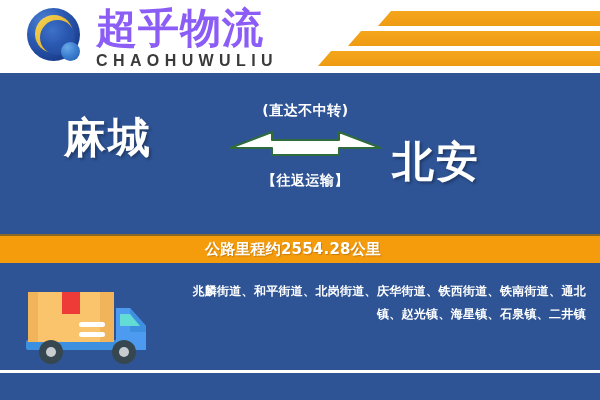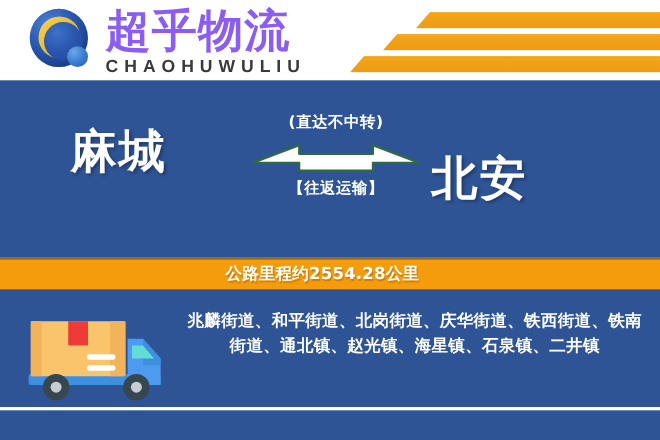--- a/index.html
+++ b/index.html
@@ -145,21 +145,21 @@
   }
   .mid-top, .mid-bot {
     font-family: "DejaVu Sans", "Liberation Sans", sans-serif;
     font-size: 14px;
     font-weight: bold;
     color: #ffffff;
     white-space: nowrap;
     letter-spacing: 0.5px;
   }
   .mid-top { margin-bottom: 4px; }
-  .mid-bot { margin-top: 4px; }
+  .mid-bot { margin-top: 14px; }
   .arrow-box {
     position: relative;
     width: 155px;
     height: 34px;
   }
   .arrow-box svg { display: block; }
 
   
   .infobar {
     position: absolute;
@@ -201,26 +201,26 @@
     width: 136px;
     height: 92px;
   }
   .truck svg { display: block; }
   .districts {
     position: absolute;
     left: 168px;
     top: 14px;
     width: 418px;
     font-family: "DejaVu Sans", "Liberation Sans", sans-serif;
-    font-size: 15px;
+    font-size: 12px;
     line-height: 22.5px;
     font-weight: bold;
     color: #ffffff;
     letter-spacing: 0.3px;
-    text-align: center;
+    text-align: right;
     word-break: break-all;
   }
   .divider {
     position: absolute;
     left: 0;
     top: 104px;
     width: 600px;
     height: 3px;
     background: #ffffff;
   }

